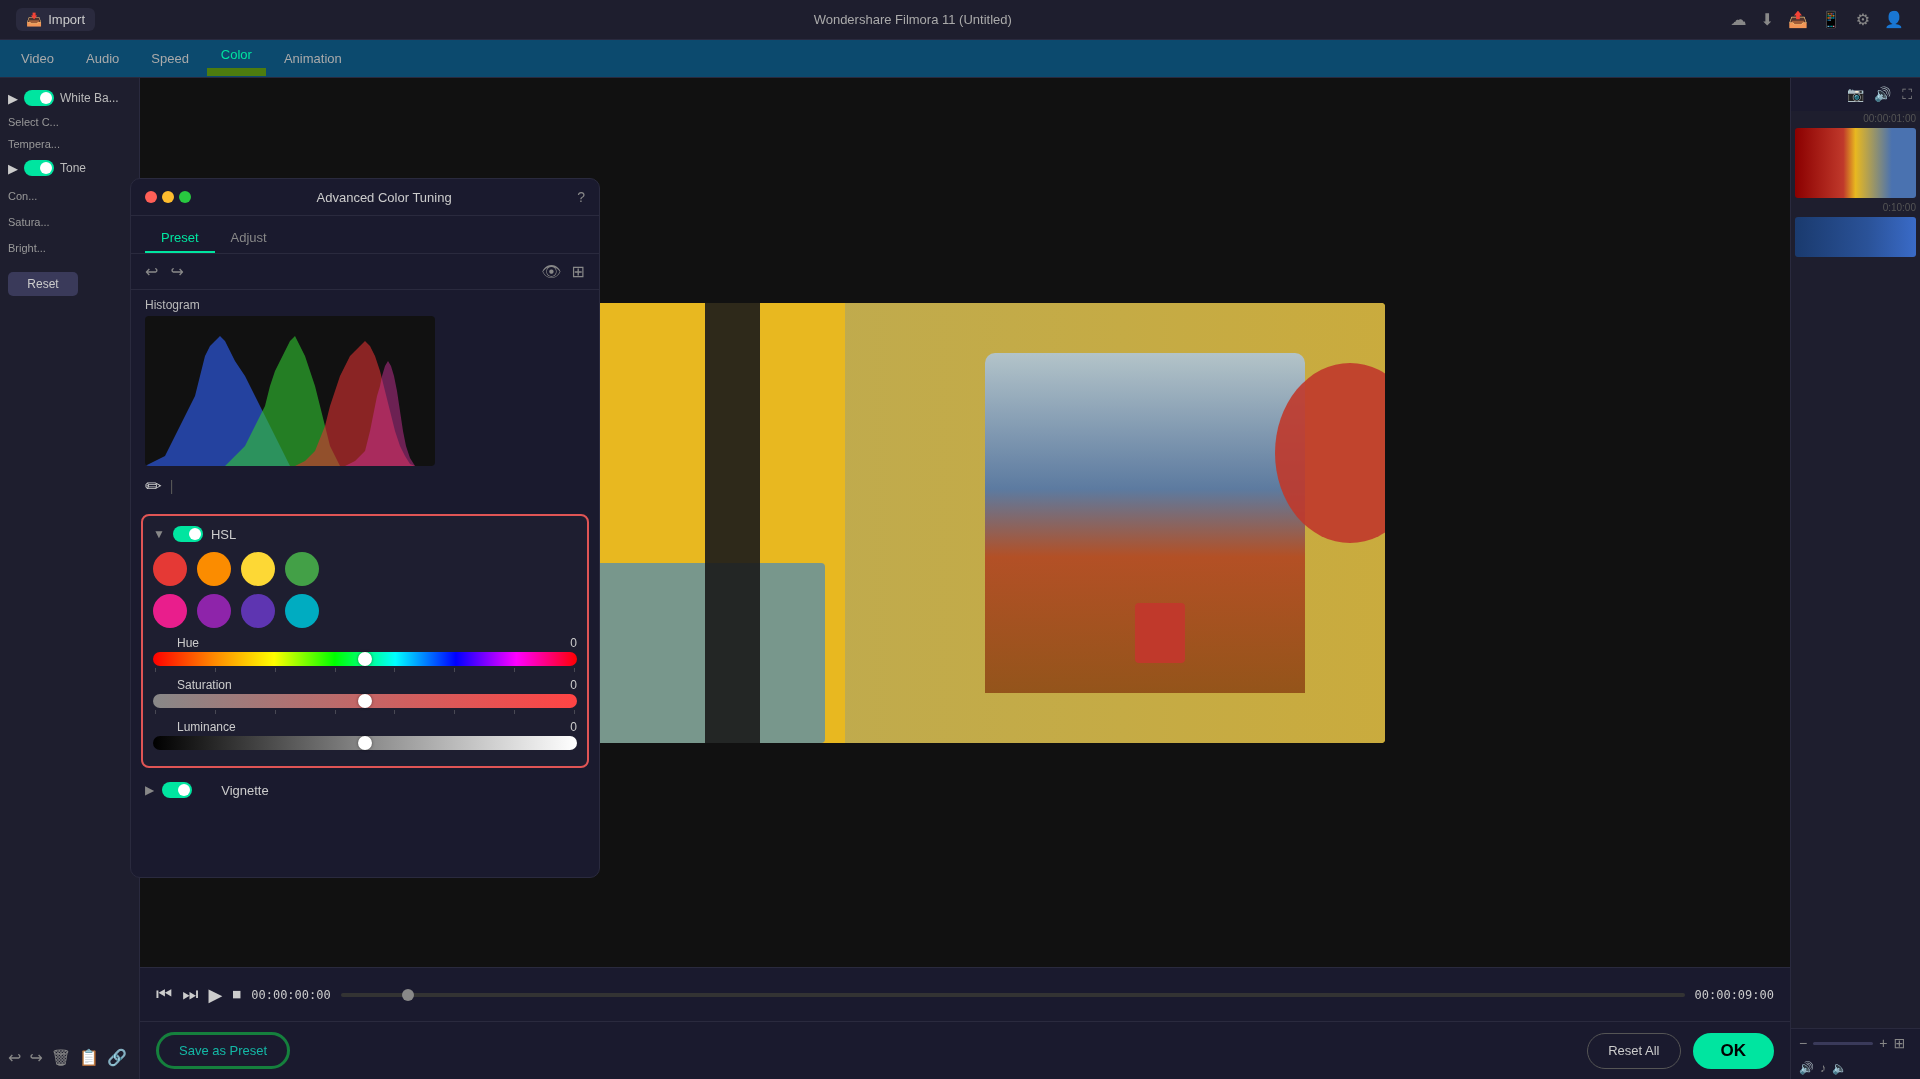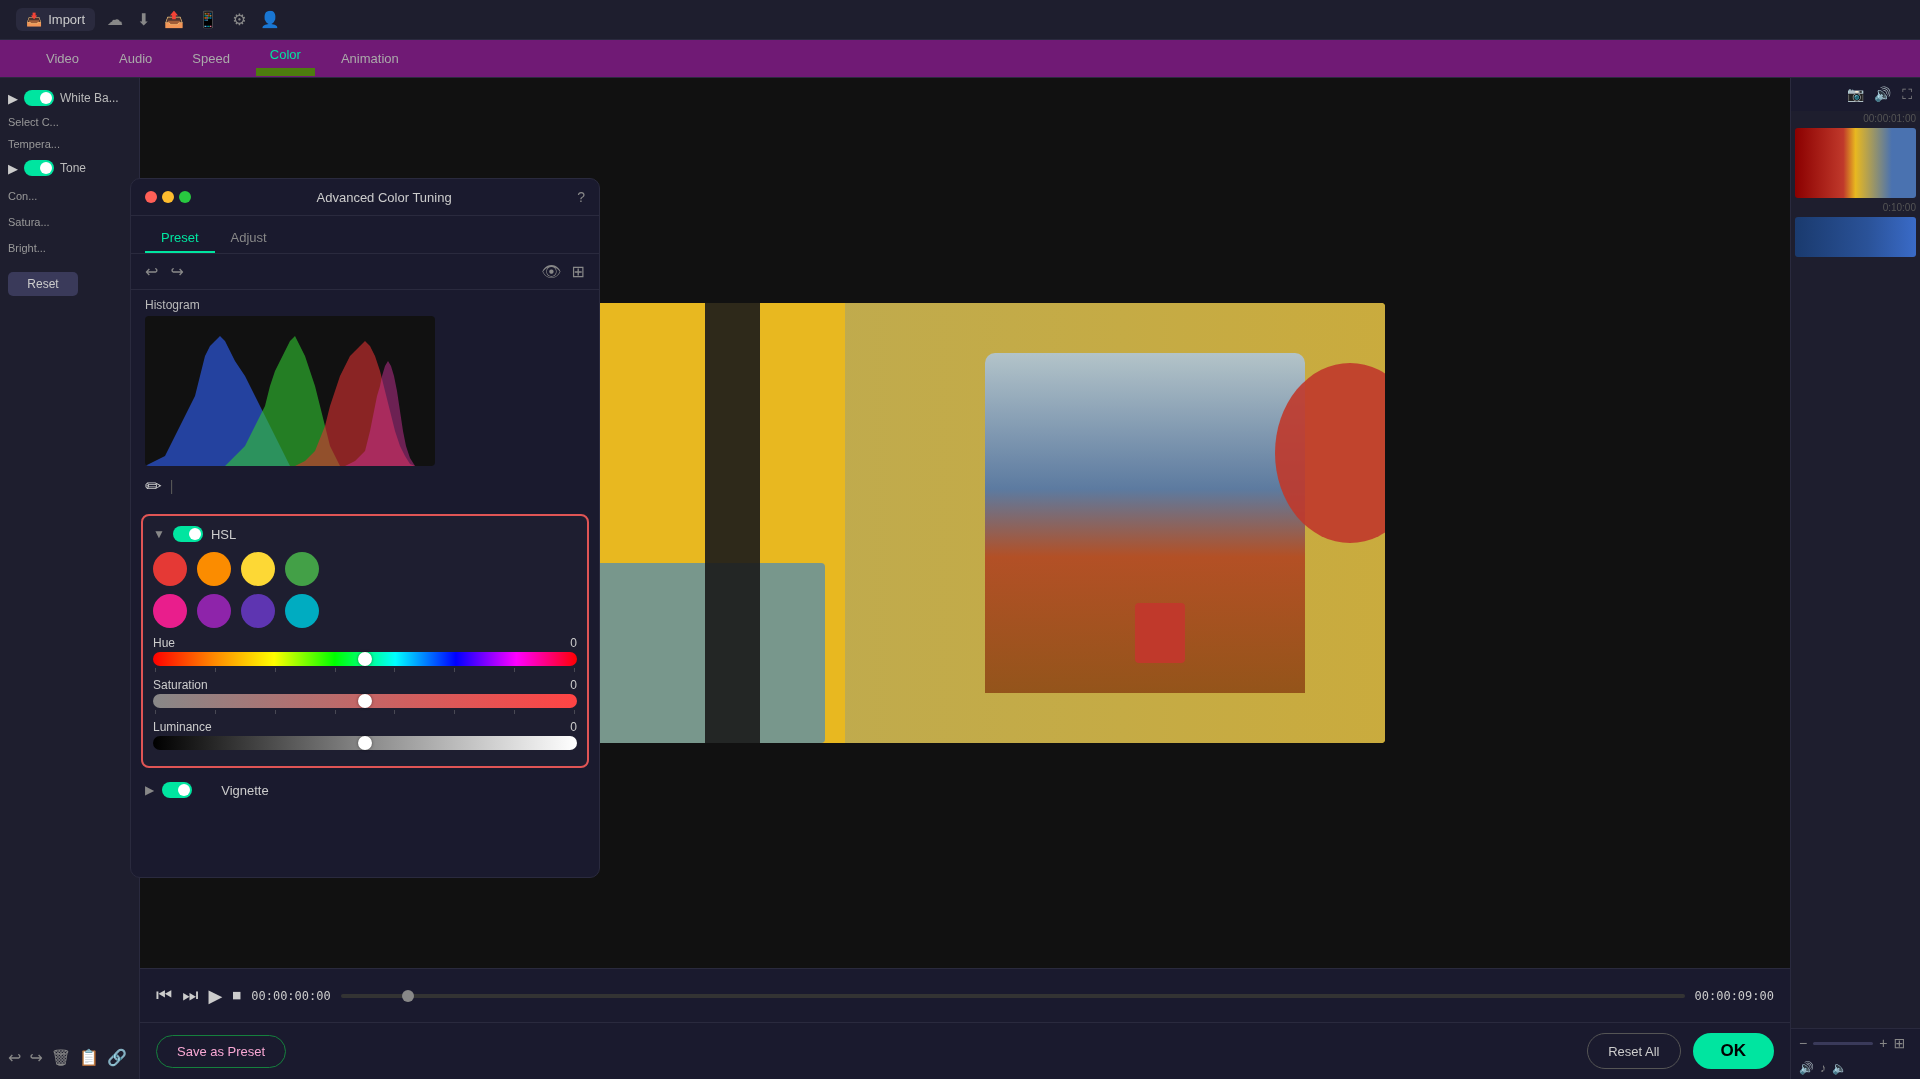--- a/index.html
+++ b/index.html
@@ -36,26 +36,26 @@
       color: #aaa;
       font-size: 13px;
     }
     .top-bar-icons {
       display: flex; gap: 14px; align-items: center;
     }
     .top-bar-icon { color: #888; cursor: pointer; font-size: 16px; }
 
     
     .nav-tabs {
-      background: #701a75;
+      background: #0c4a6e;
       height: 38px;
       display: flex;
       align-items: center;
-      padding: 0 32px;
-      gap: 12px;
+      padding: 0 7px;
+      gap: 4px;
       border-bottom: 1px solid #2a2a3e;
     }
     .nav-tab {
       padding: 6px 14px;
       border-radius: 5px;
       cursor: pointer;
       color: #aaa;
       font-size: 13px;
     }
     .nav-tab.active {
@@ -261,20 +261,21 @@
     .hsl-slider-row {
       margin-bottom: 6px;
       position: relative;
     }
     .hsl-slider-label {
       font-size: 12px;
       color: #ccc;
       margin-bottom: 2px;
       display: flex;
       justify-content: space-between;
+      margin-left: 24px;
     }
     .hsl-slider-track {
       width: 100%;
       height: 14px;
       border-radius: 7px;
       position: relative;
       cursor: pointer;
     }
     .hue-track {
       background: linear-gradient(to right, #ff0000, #ff8800, #ffff00, #00ff00, #00ffff, #0000ff, #ff00ff, #ff0000);
@@ -341,22 +342,22 @@
     .scrubber-dot {
       position: absolute;
       width: 12px; height: 12px;
       background: #888;
       border-radius: 50%;
       top: -4px; left: 5%;
       transform: translateX(-50%);
     }
     .btn-save-preset {
       background: transparent;
-      border: 1px solid #15803d;
-      color: #f9a8d4;
+      border: 3px solid #15803d;
+      color: #14b8a6;
       padding: 8px 20px;
       border-radius: 20px;
       cursor: pointer;
       font-size: 13px;
     }
     .btn-reset-all {
       background: transparent;
       border: 1px solid #555;
       color: #ccc;
       padding: 8px 20px;
@@ -495,20 +496,21 @@
 </head>
 <body>
 
 <div class="page-content">
 
   <div class="top-bar">
     <div class="top-bar-logo">
       <span>📥</span>
       <span>Import</span>
     </div>
+    <div class="top-bar-title">Wondershare Filmora 11 (Untitled)</div>
     <div class="top-bar-icons">
       <span class="top-bar-icon">☁</span>
       <span class="top-bar-icon">⬇</span>
       <span class="top-bar-icon">📤</span>
       <span class="top-bar-icon">📱</span>
       <span class="top-bar-icon">⚙</span>
       <span class="top-bar-icon">👤</span>
     </div>
   </div>
 

